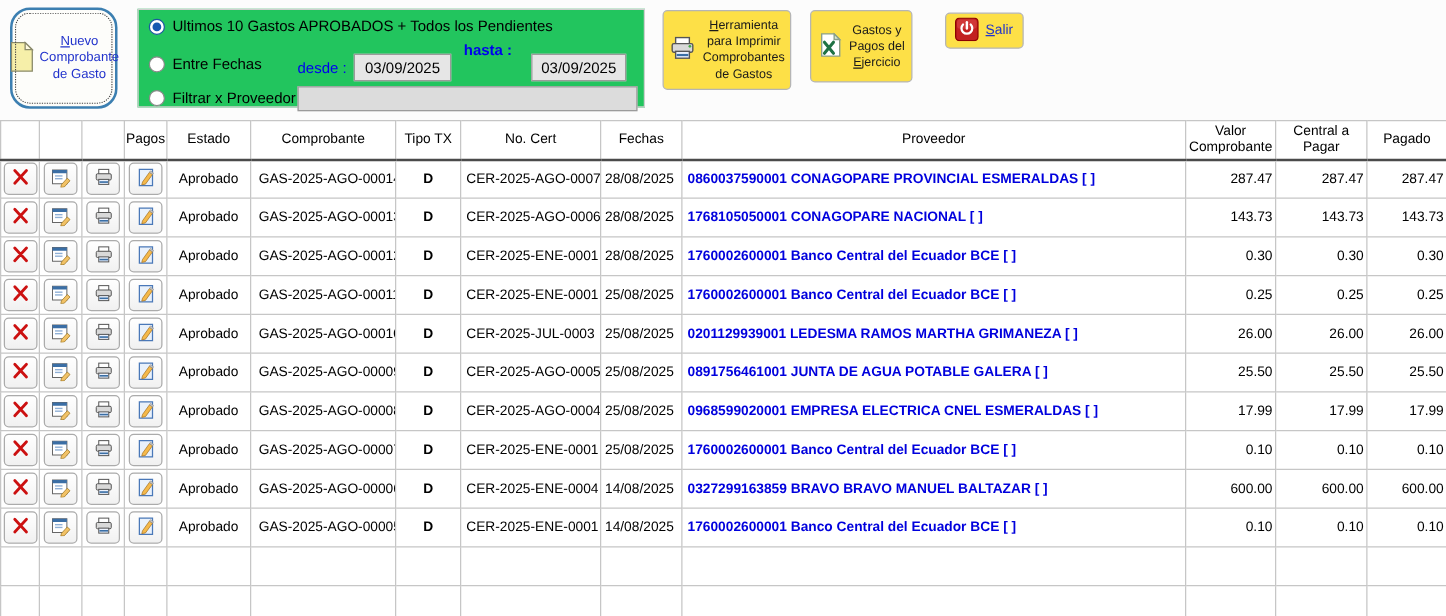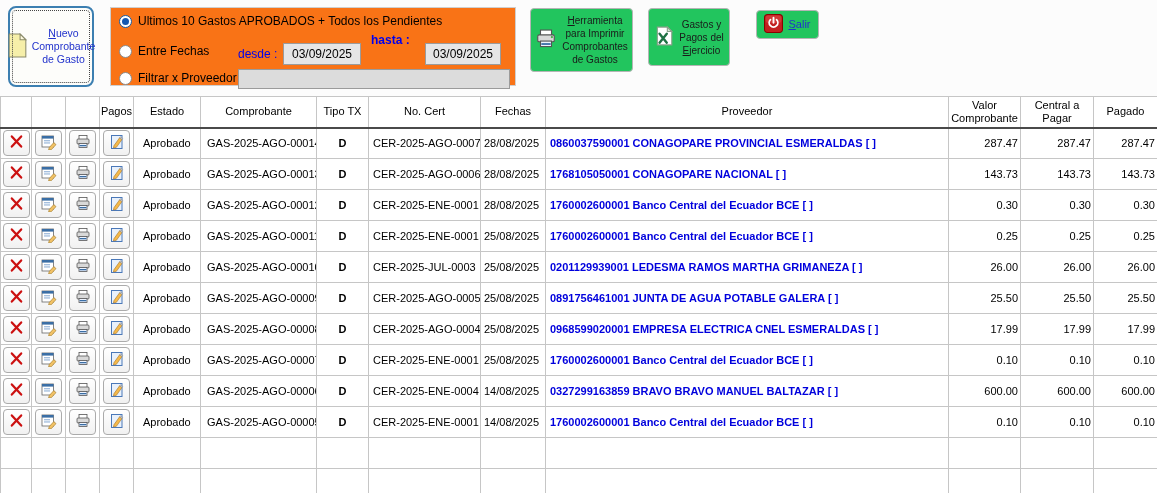--- a/index.html
+++ b/index.html
@@ -8,49 +8,49 @@
     font-family: "Liberation Sans", sans-serif;
     background: #fcfcfc;
     color: #000;
     font-size: 12px;
   }
   
   .toolbar { position: relative; width: 1157px; height: 96px; background: #fcfcfc; }
 
   .btn-nuevo {
     position: absolute; left: 8px; top: 6px; width: 86px; height: 81px;
-    background: #fdfdfa; border: 2px solid #3c7fb1; border-radius: 8px;
+    background: #fdfdfa; border: 2px solid #3c7fb1; border-radius: 16px;
     outline: 1px dotted #444; outline-offset: -5px;
     display: flex; align-items: center; justify-content: center; gap: 4px;
     cursor: pointer; font-family: inherit;
   }
   .btn-nuevo .lbl { color: #2233cc; font-size: 10.5px; line-height: 1.25; text-align: center; }
 
   .filter-box {
     position: absolute; left: 110px; top: 7px; width: 406px; height: 79px;
-    border: 1px solid #cfcfcf; background: #f97316;
+    border: 1px solid #cfcfcf; background: #22c55e;
   }
   .radio { display: inline-block; width: 13px; height: 13px; border-radius: 50%;
     border: 1px solid #8a8a8a; background: #fff; vertical-align: middle; flex: none; }
   .radio.checked { border-color: #1a5a9e; }
   .radio.checked::after { content: ''; display: block; width: 7px; height: 7px;
     border-radius: 50%; background: #1558b0; margin: 2px; }
   .radio-row { position: absolute; display: flex; align-items: center; gap: 6px; font-size: 12px; }
   .blue-label { color: #0000ee; font-size: 12px; position: absolute; }
   .date-field {
     position: absolute; height: 22px; background: #e6e6e6; border: 1px solid #9b9b9b;
     text-align: center; font-size: 12px; font-family: inherit; color: #000; padding: 0;
   }
   .prov-field {
     position: absolute; height: 20px; background: #dcdcdc; border: 1px solid #9b9b9b;
     font-size: 11.5px; font-family: inherit; padding: 0 3px;
   }
 
   .tool-btn {
-    position: absolute; background: #22c55e; border: 1px solid #b5b5b5; border-radius: 4px;
+    position: absolute; background: #fde047; border: 1px solid #b5b5b5; border-radius: 4px;
     display: flex; align-items: center; justify-content: center; gap: 5px;
     cursor: pointer; font-family: inherit; padding: 2px 4px;
   }
   .tool-btn .txt { font-size: 10px; line-height: 1.3; text-align: center; color: #1a1a1a; }
   .btn-herramienta { left: 530px; top: 8px; width: 103px; height: 64px; }
   .btn-gastos { left: 648px; top: 8px; width: 82px; height: 58px; }
   .btn-salir { left: 756px; top: 10px; width: 63px; height: 29px; }
   .btn-salir .txt { font-size: 11px; color: #2233cc; }
 
   

